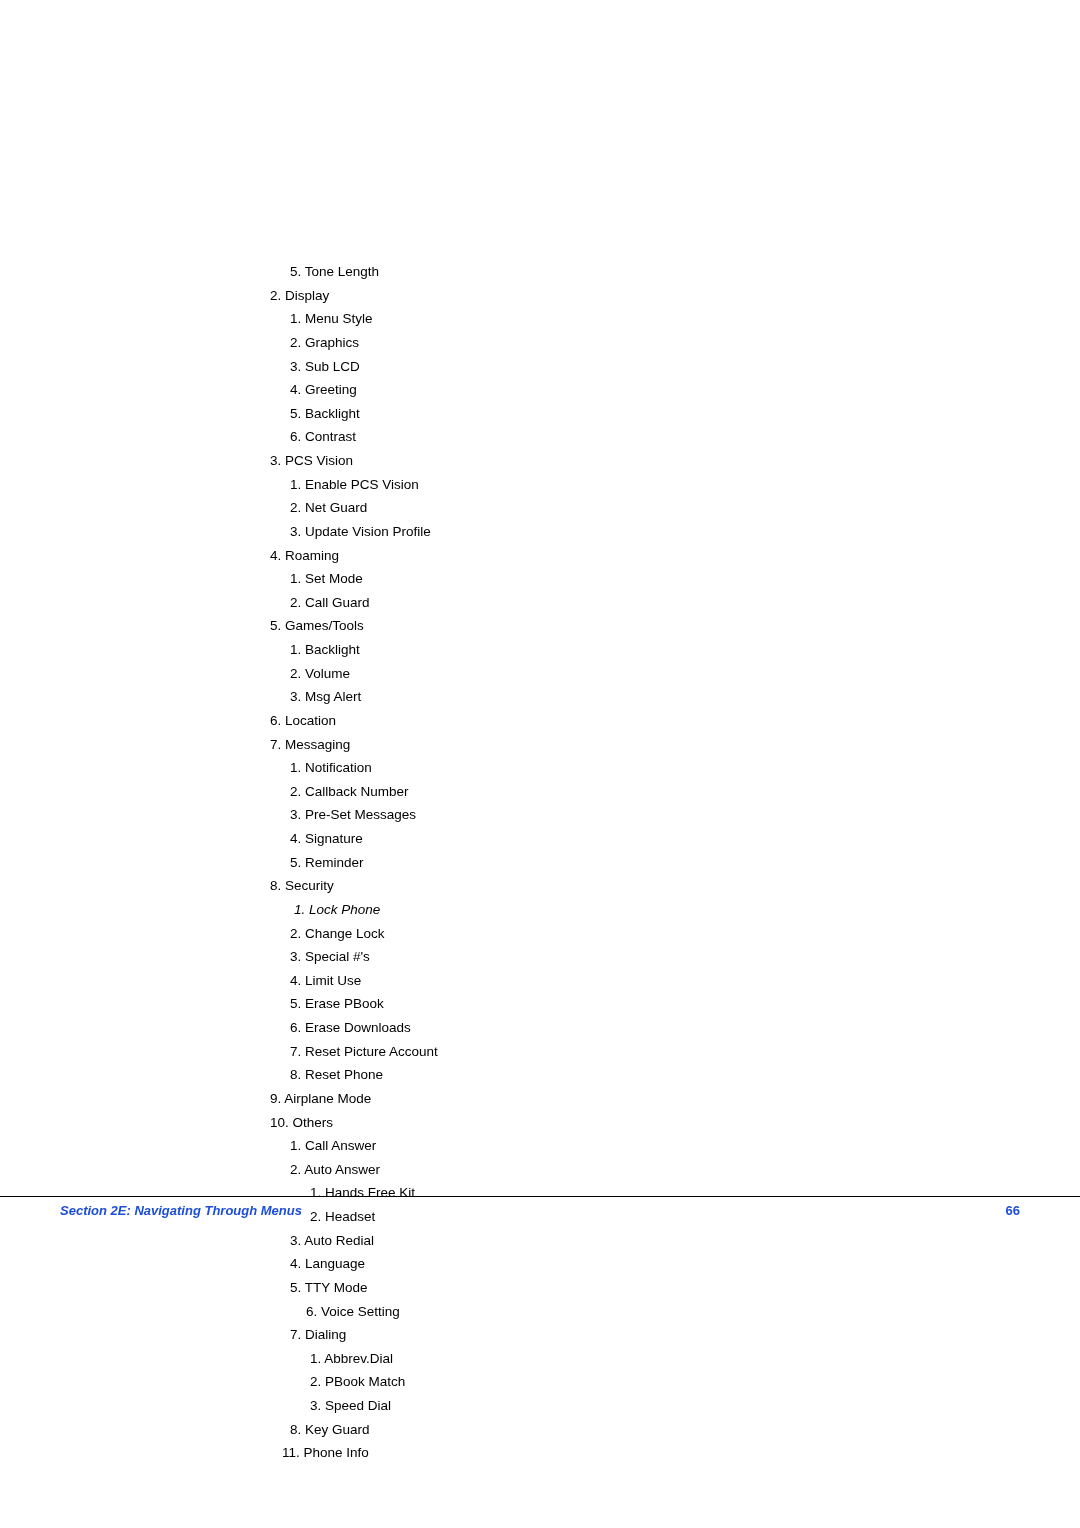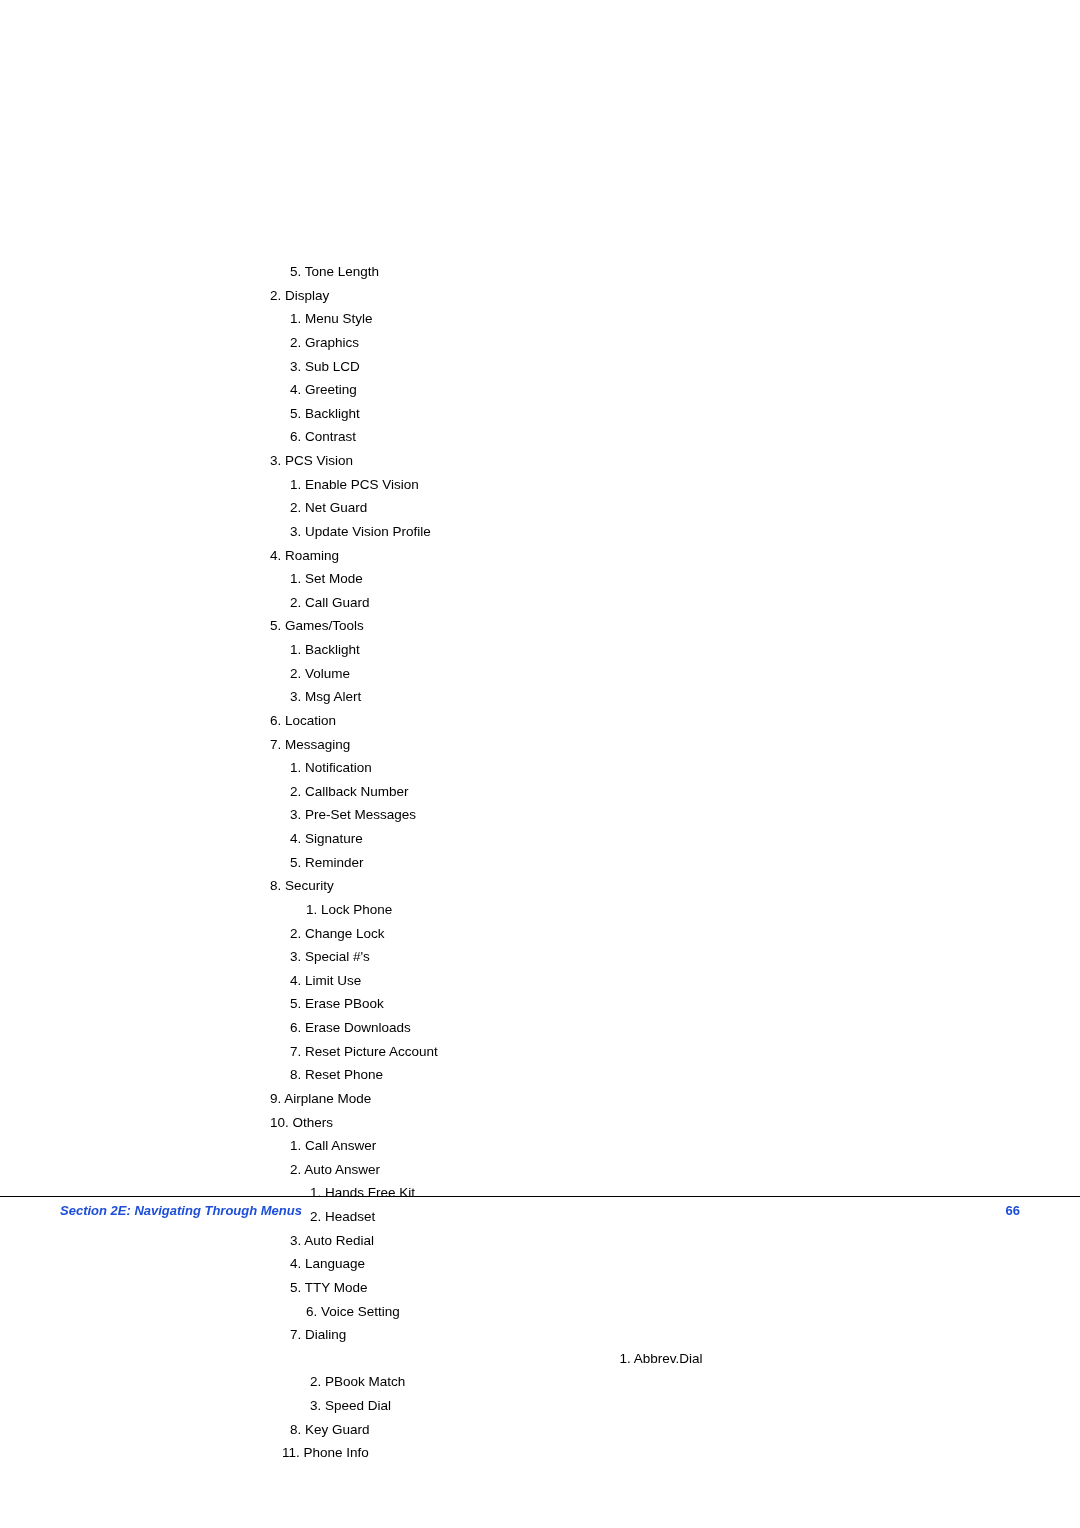--- a/index.html
+++ b/index.html
@@ -87,40 +87,40 @@
         <div style="margin-left: 20px;">2. Volume</div>
         <div style="margin-left: 20px;">3. Msg Alert</div>
         <div style="margin-left: 0px;">6.  Location</div>
         <div style="margin-left: 0px;">7.  Messaging</div>
         <div style="margin-left: 20px;">1. Notification</div>
         <div style="margin-left: 20px;">2. Callback Number</div>
         <div style="margin-left: 20px;">3. Pre-Set Messages</div>
         <div style="margin-left: 20px;">4. Signature</div>
         <div style="margin-left: 20px;">5. Reminder</div>
         <div style="margin-left: 0px;">8.  Security</div>
-        <div style="margin-left: 36px;">1. Lock Phone</div>
+        <div style="margin-left: 24px; font-style: italic;">1. Lock Phone</div>
         <div style="margin-left: 20px;">2. Change Lock</div>
         <div style="margin-left: 20px;">3. Special #'s</div>
         <div style="margin-left: 20px;">4. Limit Use</div>
         <div style="margin-left: 20px;">5. Erase PBook</div>
         <div style="margin-left: 20px;">6. Erase Downloads</div>
         <div style="margin-left: 20px;">7. Reset Picture Account</div>
         <div style="margin-left: 20px;">8. Reset Phone</div>
         <div style="margin-left: 0px;">9.  Airplane Mode</div>
         <div style="margin-left: 0px;">10.  Others</div>
         <div style="margin-left: 20px;">1. Call Answer</div>
         <div style="margin-left: 20px;">2. Auto Answer</div>
         <div style="margin-left: 40px;">1. Hands Free Kit</div>
         <div style="margin-left: 40px;">2. Headset</div>
         <div style="margin-left: 20px;">3. Auto Redial</div>
         <div style="margin-left: 20px;">4. Language</div>
         <div style="margin-left: 20px;">5. TTY Mode</div>
         <div style="margin-left: 36px;">6. Voice Setting</div>
         <div style="margin-left: 20px;">7. Dialing</div>
-        <div style="margin-left: 40px; text-align: center;">1. Abbrev.Dial</div>
+        <div style="margin-left: 40px;">1. Abbrev.Dial</div>
         <div style="margin-left: 40px;">2. PBook Match</div>
         <div style="margin-left: 40px;">3. Speed Dial</div>
         <div style="margin-left: 20px;">8. Key Guard</div>
         <div style="margin-left: 12px;">11.  Phone Info</div>
       </div>
   </div>
 
   <div class="footer-bar">
     <span class="footer-left">Section 2E: Navigating Through Menus</span>
     <span class="footer-right">66</span>

